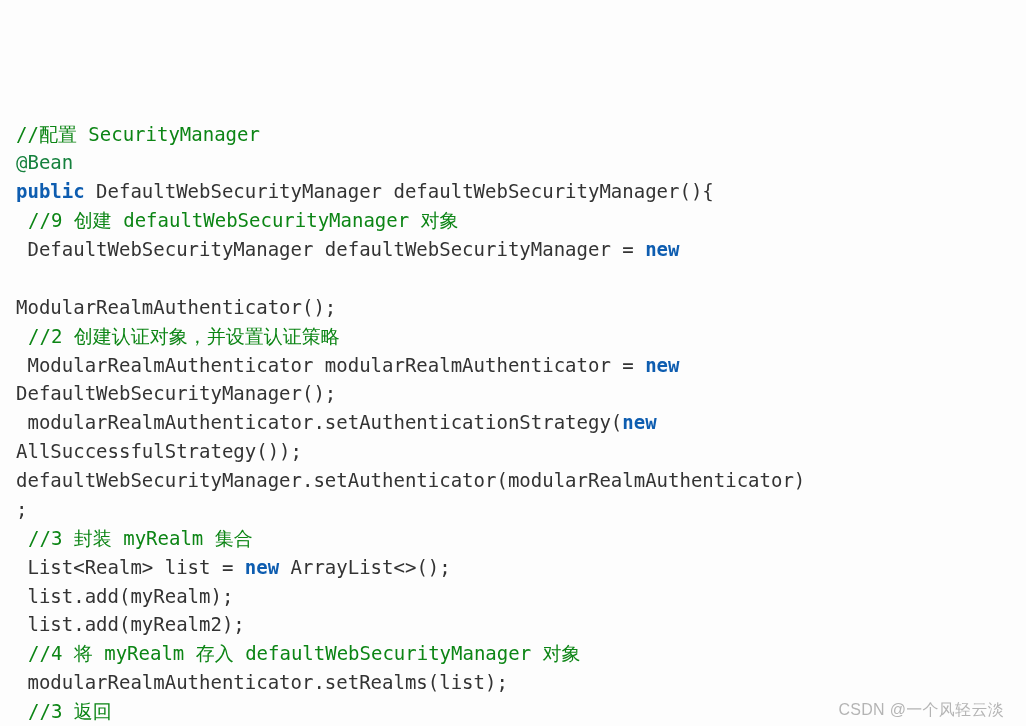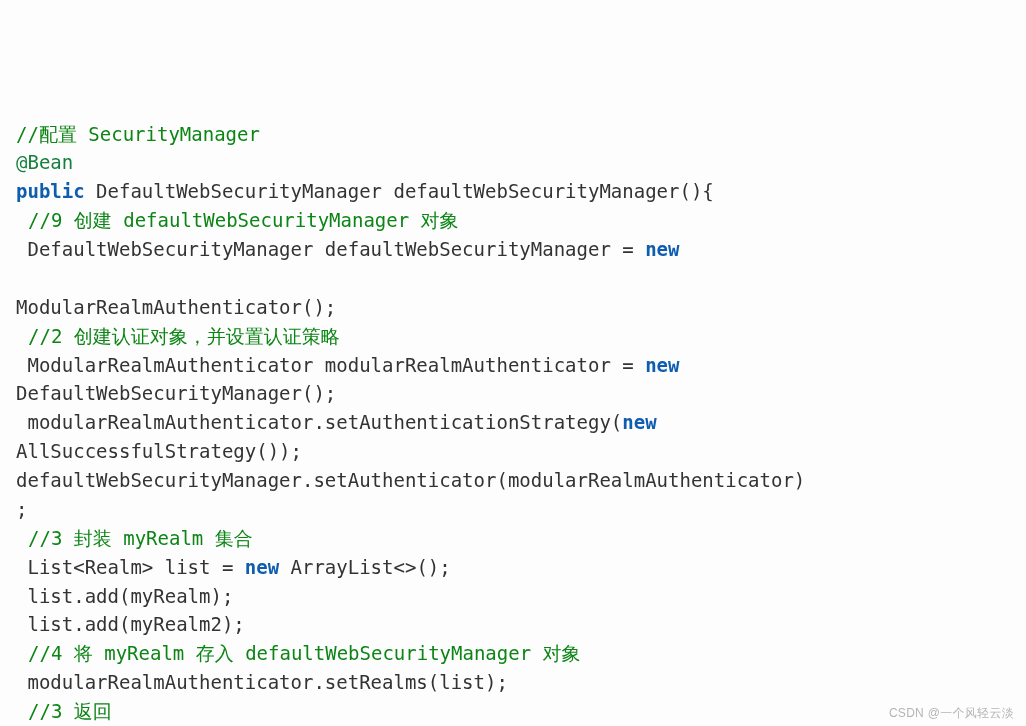--- a/index.html
+++ b/index.html
@@ -17,25 +17,25 @@
       overflow: hidden;
     }
     .code-container {
       padding-left: 16px;
     }
     .kw { color: #0e5db0; font-weight: bold; text-align: center; }
     .cmt { color: #0c8515; text-align: right; }
     .at { color: #15803d; }
     .watermark {
       position: absolute;
-      right: 12px;
+      right: 22px;
       bottom: 4px;
       color: rgba(120,120,120,0.55);
       font-family: "Microsoft YaHei", -apple-system, sans-serif;
-      font-size: 12px;
+      font-size: 16px;
       letter-spacing: 0.3px;
     }
     .ind1 { display:inline-block; width:12px; }
   </style>
 </head>
 <body>
 
 
 
 <div class="code-container"><span class="cmt">//配置 SecurityManager</span>

